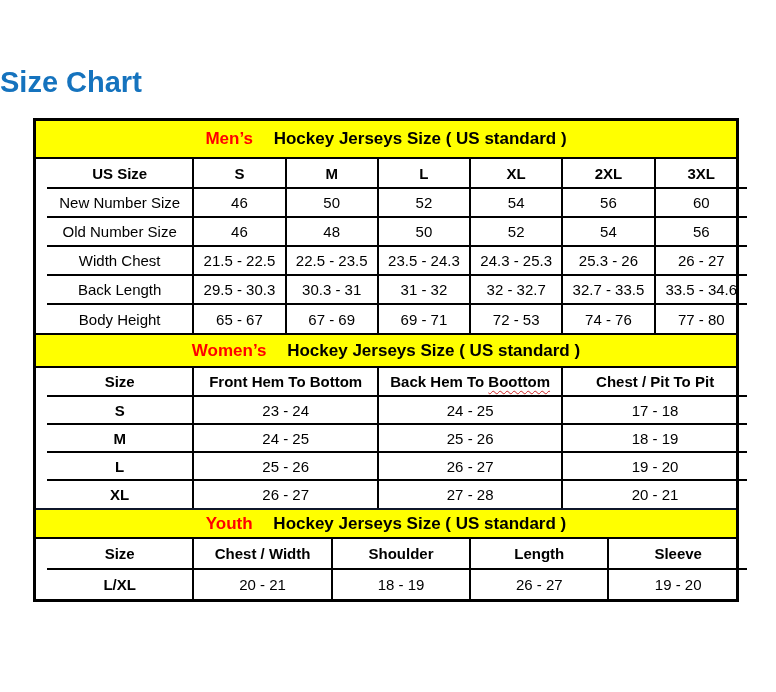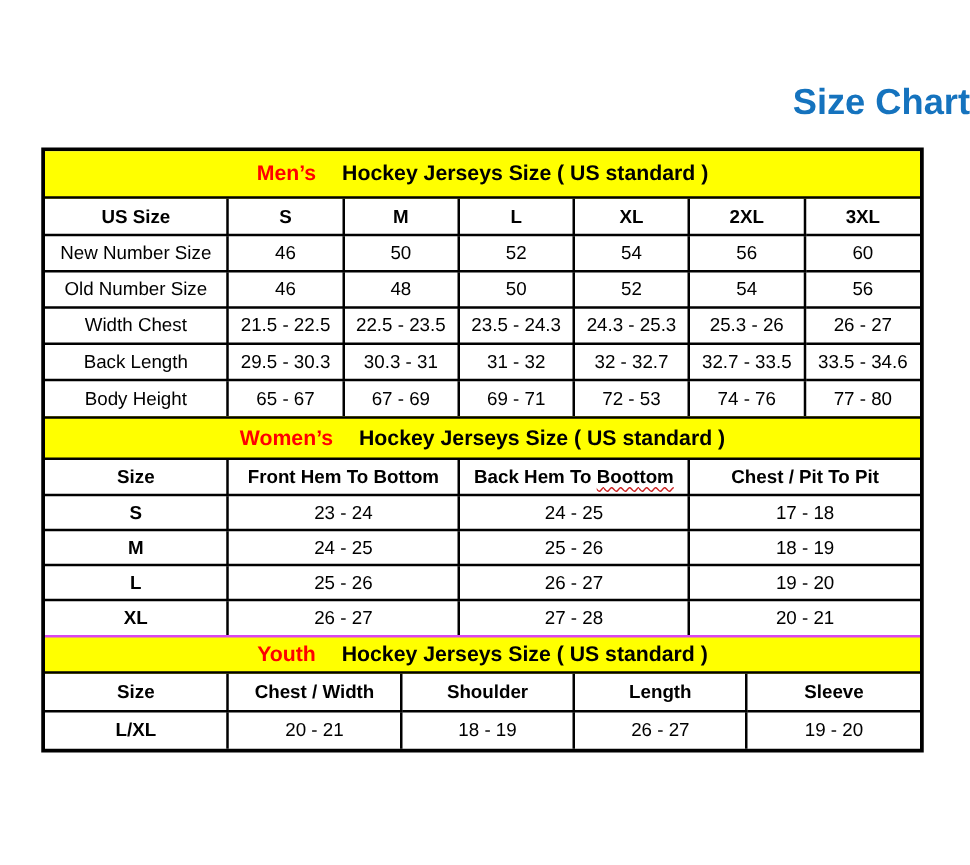--- a/index.html
+++ b/index.html
@@ -10,21 +10,21 @@
     background: #ffffff;
     font-family: "Liberation Sans", sans-serif;
     color: #000000;
     overflow: hidden;
   }
   .chart-title {
     position: absolute;
     top: 66px;
     left: 0;
     width: 100%;
-    text-align: right;
+    text-align: left;
     font-size: 29px;
     font-weight: bold;
     color: #1573BE;
     letter-spacing: 0px;
   }
   .chart-wrap {
     position: absolute;
     left: 33px;
     top: 118px;
     width: 706px;
@@ -38,27 +38,28 @@
     font-weight: bold;
     font-size: 17px;
     display: flex;
     align-items: center;
     justify-content: center;
     border-bottom: 2px solid #000000;
     gap: 16px;
   }
   .band-mens   { height: 36px; }
   .band-womens { height: 31px; border-top: 2px solid #000000; }
-  .band-youth  { height: 27px; border-top: 2px solid #d946ef; }
+  .band-youth  { height: 27px; border-top: 2px solid #0f172a; }
   .band .hl { color: #FF0000; white-space: pre; }
   .band .rest { color: #000000; white-space: pre; }
   table.size-table {
     width: 100%;
     border-collapse: collapse;
     table-layout: fixed;
+    margin-left: 11px;
   }
   table.size-table th, table.size-table td {
     border: 2px solid #000000;
     text-align: center;
     vertical-align: middle;
     font-size: 15px;
     padding: 0 2px;
     overflow: hidden;
   }
   table.size-table th { font-weight: bold; }

